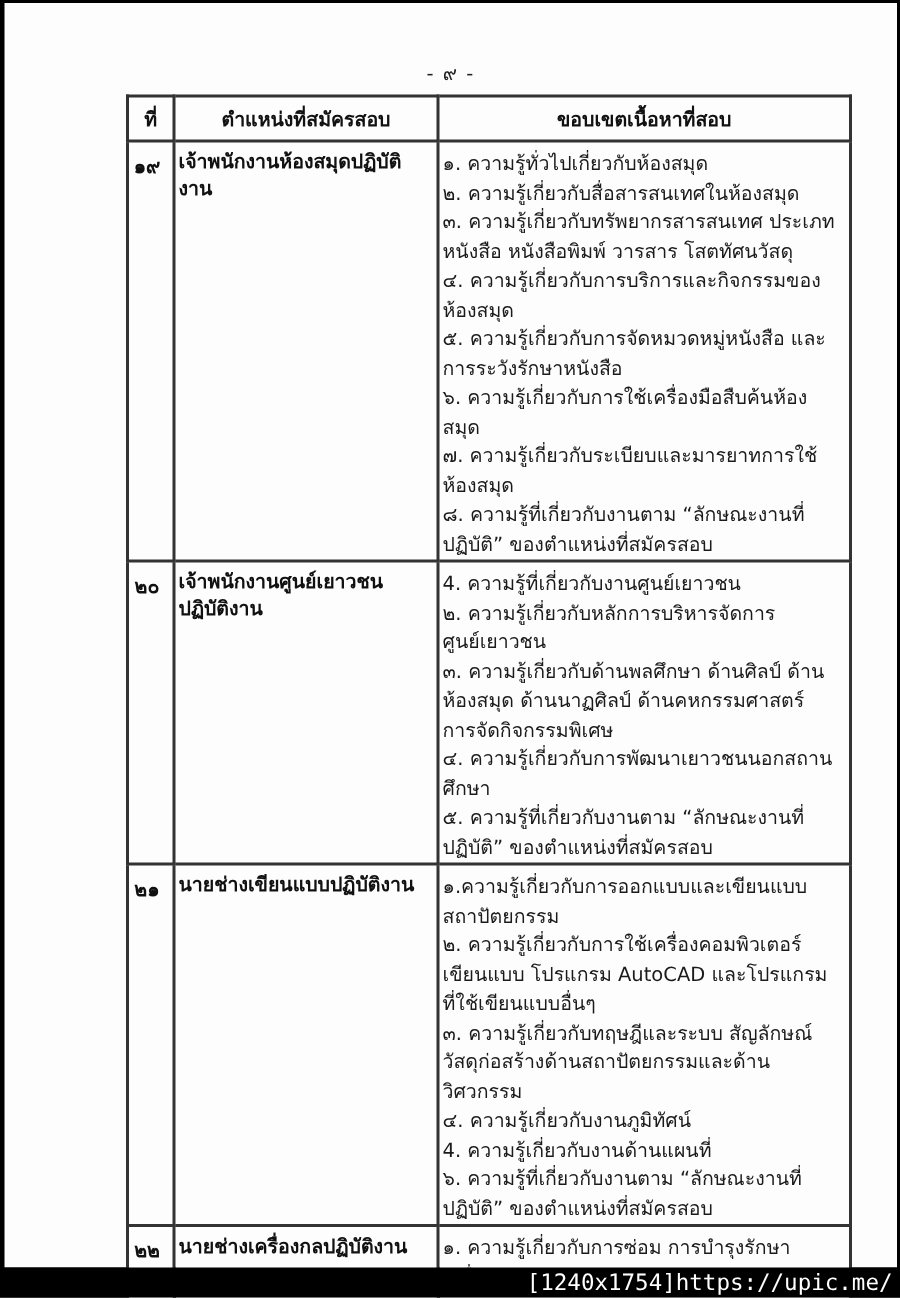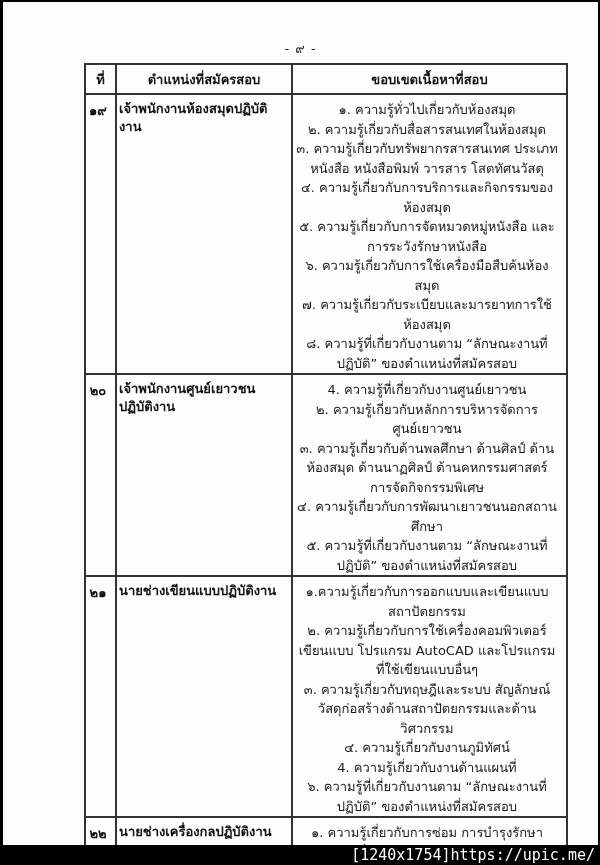--- a/index.html
+++ b/index.html
@@ -77,21 +77,20 @@
     color: #111;
   }
   td.cell-pos {
     font-weight: bold;
     line-height: 18px;
     color: #111;
   }
   td.cell-scope { color: #1b1b1b; }
   .scope-item {
     line-height: 19.5px;
-    text-align: center;
   }
   .watermark-bar {
     position: absolute;
     left: 0;
     bottom: 0;
     width: 600px;
     height: 20px;
     background: #000;
     color: #fff;
     text-align: right;

